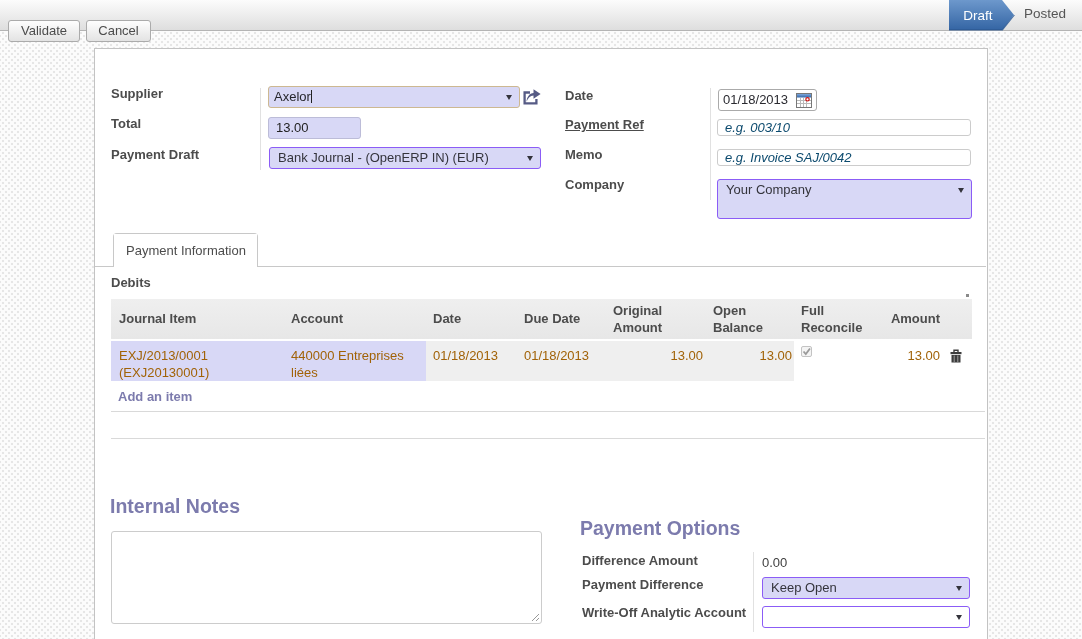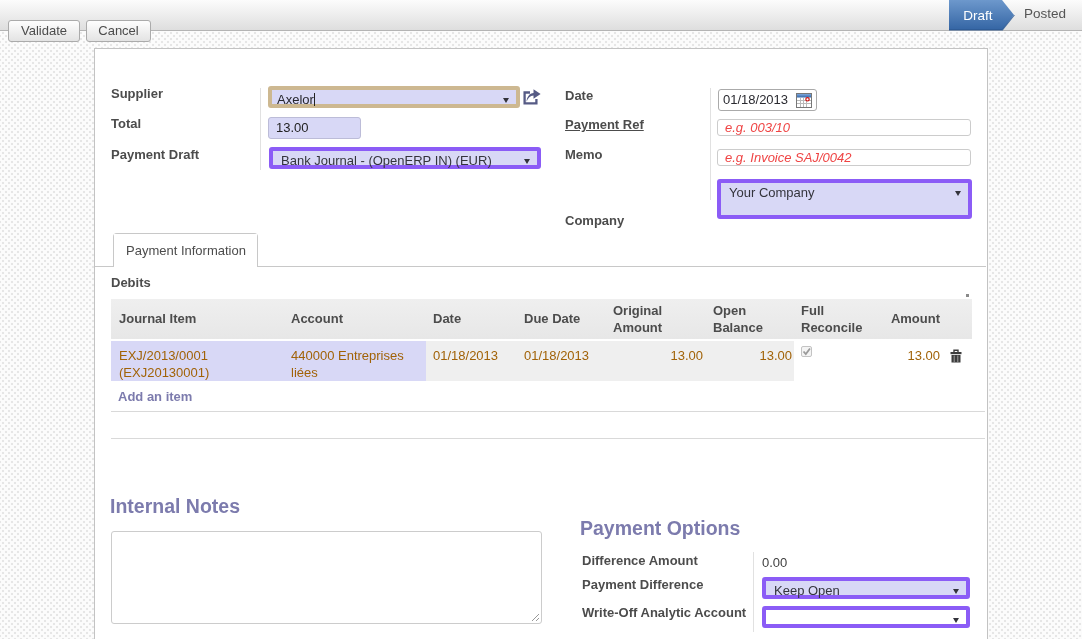--- a/index.html
+++ b/index.html
@@ -28,33 +28,33 @@
 .statusposted { top:0; height:31px; line-height:28px; right:16px; font-size:13.5px; color:#555; }
 .sheet {
   left:94px; top:48px; width:894px; height:591px;
   background:#fff; border:1px solid #c3c3c3; border-bottom:none;
 }
 .lbl { position:absolute; font-weight:bold; color:#4c4c4c; font-size:13px; line-height:14px; white-space:nowrap; }
 .vline { position:absolute; width:1px; background:#e1e1e1; }
 .hline { position:absolute; height:1px; background:#d9d9d9; }
 .lav { background:#d8d8f6; }
 .sel {
-  position:absolute; border:4px solid #8b5cf6; border-radius:3px;
+  position:absolute; border:1px solid #8b5cf6; border-radius:3px;
   font-size:13px; color:#34343c; line-height:20px; padding-left:8px; white-space:nowrap;
 }
 .sel .arr {
   position:absolute; right:7px; top:8px; width:0; height:0;
   border-left:3.5px solid transparent; border-right:3.5px solid transparent;
   border-top:5px solid #33333b;
 }
 .inp {
   position:absolute; border:1px solid #ccc; border-radius:3px;
   font-size:13px; color:#2a2a30; padding-left:7px; white-space:nowrap;
 }
-.ph { color:#ef4444; font-style:italic; }
+.ph { color:#0c4a6e; font-style:italic; }
 .cell { position:absolute; font-size:13px; color:#a16207; line-height:17px; white-space:nowrap; }
 .hdr { position:absolute; font-size:13px; font-weight:bold; color:#4c4c4c; line-height:17px; white-space:nowrap; }
 .num { text-align:right; }
 .h2 { position:absolute; font-weight:bold; color:#7c7bad; font-size:19.5px; line-height:22px; white-space:nowrap; }
 </style></head>
 <body>
 
 <div class="abs topbar"></div>
 <div class="btn" style="left:8px;width:72px;">Validate</div>
 <div class="btn" style="left:86px;width:65px;">Cancel</div>
@@ -103,21 +103,21 @@
     <line x1="4.5" y1="5" x2="4.5" y2="14"></line>
       <line x1="7.5" y1="5" x2="7.5" y2="14"></line>
       <line x1="10.5" y1="5" x2="10.5" y2="14"></line>
   </g>
   <circle cx="11.5" cy="6.3" r="1.7" fill="#fff" stroke="#c11" stroke-width="1.2"></circle>
 </svg>
 <div class="lbl" style="left:565px;top:118px;text-decoration:underline;">Payment Ref</div>
 <div class="inp" style="left:717px;top:119px;width:254px;height:17px;line-height:15px;"><span class="ph">e.g. 003/10</span></div>
 <div class="lbl" style="left:565px;top:148px;">Memo</div>
 <div class="inp" style="left:717px;top:149px;width:254px;height:17px;line-height:15px;"><span class="ph">e.g. Invoice SAJ/0042</span></div>
-<div class="lbl" style="left:565px;top:178px;margin-top:36px;">Company</div>
+<div class="lbl" style="left:565px;top:178px;">Company</div>
 <div class="sel lav" style="left:717px;top:179px;width:255px;height:40px;">Your Company<span class="arr"></span></div>
 
 <div class="abs" style="left:113px;top:233px;width:145px;height:34px;background:#fff;border:1px solid #c8c8c8;border-bottom:none;border-radius:4px 4px 0 0;"></div>
 <div class="abs" style="left:95px;top:266px;width:891px;height:1px;background:#c8c8c8;"></div>
 <div class="abs" style="left:114px;top:234px;width:143px;height:33px;background:#fff;"></div>
 <div class="abs" style="left:126px;top:243px;font-size:13px;color:#4c4c4c;">Payment Information</div>
 
 <div class="lbl" style="left:111px;top:276px;">Debits</div>
 <div class="abs" style="left:966px;top:294px;width:3px;height:3px;background:#8a8a8a;"></div>
 <div class="abs" style="left:111px;top:299px;width:861px;height:40px;background:linear-gradient(to bottom,#efefef,#e7e7e7);"></div>

